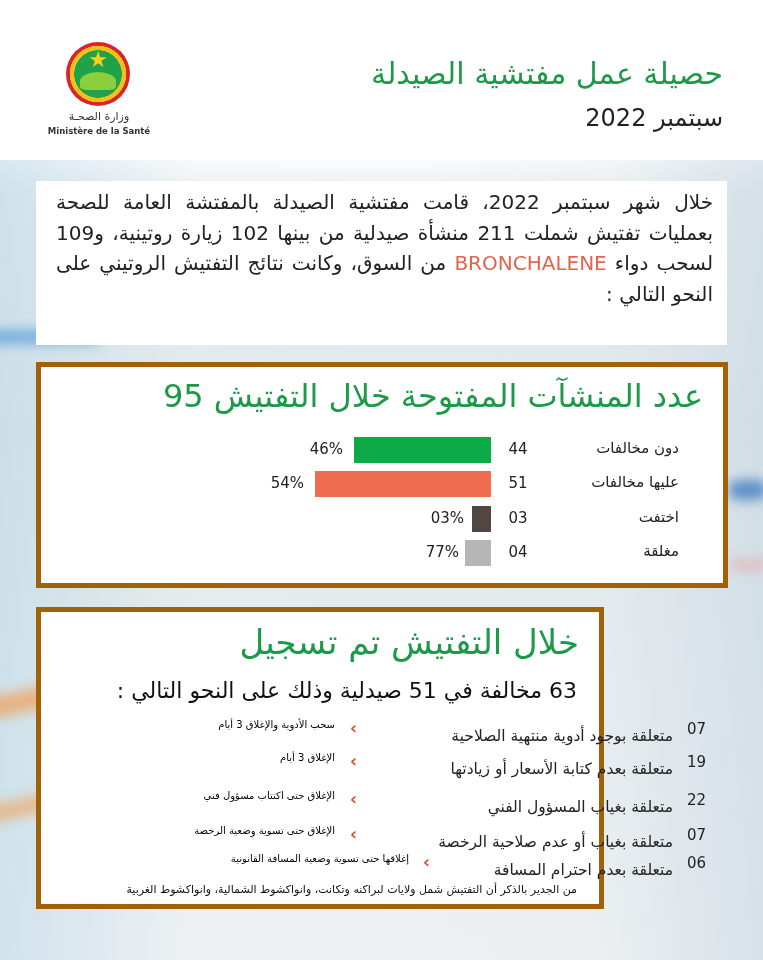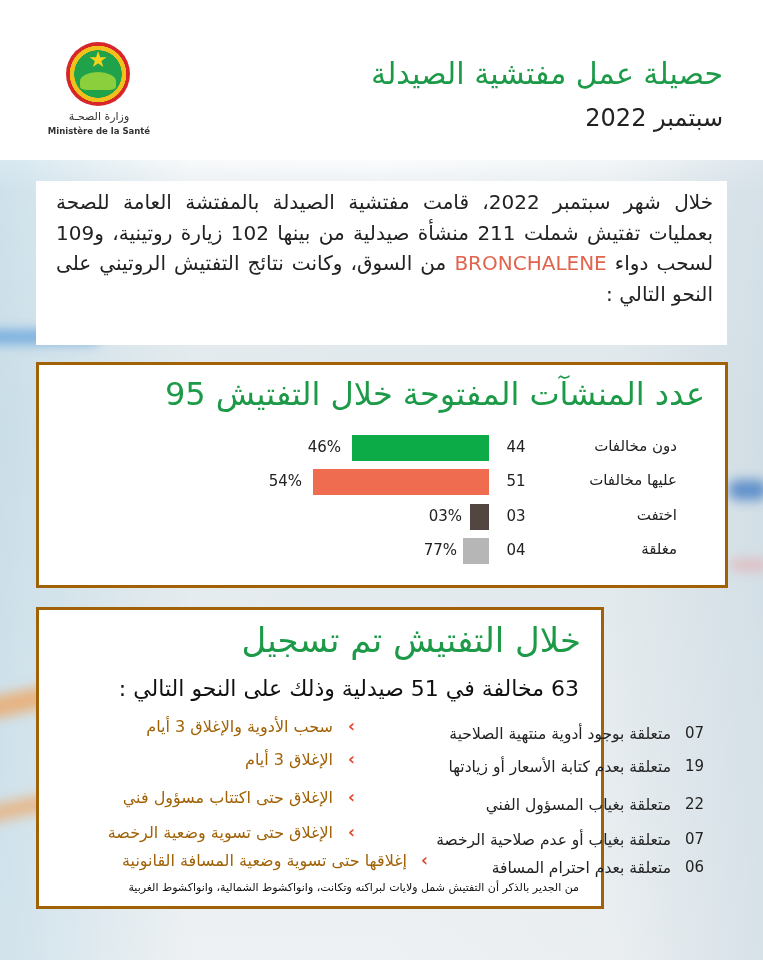--- a/index.html
+++ b/index.html
@@ -18,42 +18,42 @@
   .logo { position: absolute; left: 66px; top: 42px; width: 64px; height: 64px; border-radius: 50%;
     background: radial-gradient(circle at 50% 50%, #1fa24a 0%, #1fa24a 52%, #f2c01a 53%, #f2c01a 62%, #d7262a 63%, #d7262a 100%);
   }
   .logo-star { position: absolute; left: 0; top: 6px; width: 64px; text-align: center; color: #f6d21d; font-size: 22px; line-height: 24px; }
   .logo-palm { position: absolute; left: 14px; top: 30px; width: 36px; height: 18px; border-radius: 50% 50% 20% 20%; background: #8ccf3c; }
   .logo-ar { position: absolute; left: 56px; top: 110px; width: 86px; text-align: center; font-size: 11px; color: #333; direction: rtl; }
   .logo-fr { position: absolute; left: 46px; top: 126px; width: 106px; text-align: center; font-size: 8.5px; font-weight: bold; color: #333; }
   .title { position: absolute; right: 40px; top: 56px; font-size: 30px; color: #1c9a48; direction: rtl; }
   .subtitle { position: absolute; right: 40px; top: 104px; font-size: 24px; color: #222; direction: rtl; }
 
-  .panel { position: absolute; background: #fff; border: 3px solid #a16207; }
+  .panel { position: absolute; background: #fff; border: 5px solid #a16207; }
   .intro { left: 36px; top: 181px; width: 691px; height: 164px; border: none;
     padding: 6px 14px 0 20px; direction: rtl; text-align: justify; text-align-last: right;
     font-size: 20px; line-height: 30.5px; color: #222; }
   .intro .brand { color: #e0644e; }
 
   .chart-panel { left: 36px; top: 362px; width: 692px; height: 226px; }
   .chart-title { position: absolute; right: 20px; top: 10px; font-size: 32px; color: #1c9a48; direction: rtl; white-space: nowrap; }
   .bar-row { position: absolute; left: 0; width: 692px; height: 26px; }
   .bar-label { position: absolute; right: 54px; top: 2px; font-size: 15px; color: #222; direction: rtl; white-space: nowrap; }
   .bar-count { position: absolute; left: 462px; top: 3px; font-size: 15px; color: #222; width: 30px; text-align: center; }
   .bar { position: absolute; top: 0; height: 26px; }
   .bar-pct { position: absolute; top: 3px; font-size: 15px; color: #222; text-align: right; width: 40px; }
 
   .viol-panel { left: 36px; top: 607px; width: 568px; height: 302px; }
   .viol-title { position: absolute; right: 20px; top: 10px; font-size: 34px; color: #1c9a48; direction: rtl; white-space: nowrap; }
   .viol-sub { position: absolute; right: 22px; top: 66px; font-size: 22px; color: #111; direction: rtl; white-space: nowrap; }
   .row { position: absolute; left: 0; width: 692px; height: 26px; }
-  .row-num { position: absolute; left: 646px; top: 2px; font-size: 15px; color: #222; width: 26px; margin-top: 6px; }
+  .row-num { position: absolute; left: 646px; top: 2px; font-size: 15px; color: #222; width: 26px; }
   .row-text { position: absolute; right: 60px; top: 1px; font-size: 15.5px; color: #222; direction: rtl; white-space: nowrap; margin-top: 8px; }
   .row-arrow { position: absolute; top: 0; font-size: 17px; color: #e0442a; font-weight: bold; }
-  .row-action { position: absolute; top: 1px; font-size: 16px; color: #a16207; direction: rtl; white-space: nowrap; }
+  .row-action { position: absolute; top: 1px; font-size: 10px; color: #000000; direction: rtl; white-space: nowrap; }
   .note { position: absolute; right: 22px; top: 271px; font-size: 11px; color: #111; direction: rtl; white-space: nowrap; }
 </style>
 </head>
 <body>
 
 <div class="bg-streak" style="left:-20px;top:330px;width:120px;height:14px;background:#3b8ad6;opacity:.6"></div>
 <div class="bg-streak" style="left:-30px;top:690px;width:110px;height:22px;background:#f0a057;opacity:.7;transform:rotate(-12deg)"></div>
 <div class="bg-streak" style="left:-30px;top:800px;width:90px;height:18px;background:#f0a057;opacity:.6;transform:rotate(-12deg)"></div>
 <div class="bg-streak" style="left:728px;top:480px;width:40px;height:20px;background:#2f6fbf;opacity:.7"></div>
 <div class="bg-streak" style="left:730px;top:560px;width:40px;height:10px;background:#e8a0a0;opacity:.6"></div>

